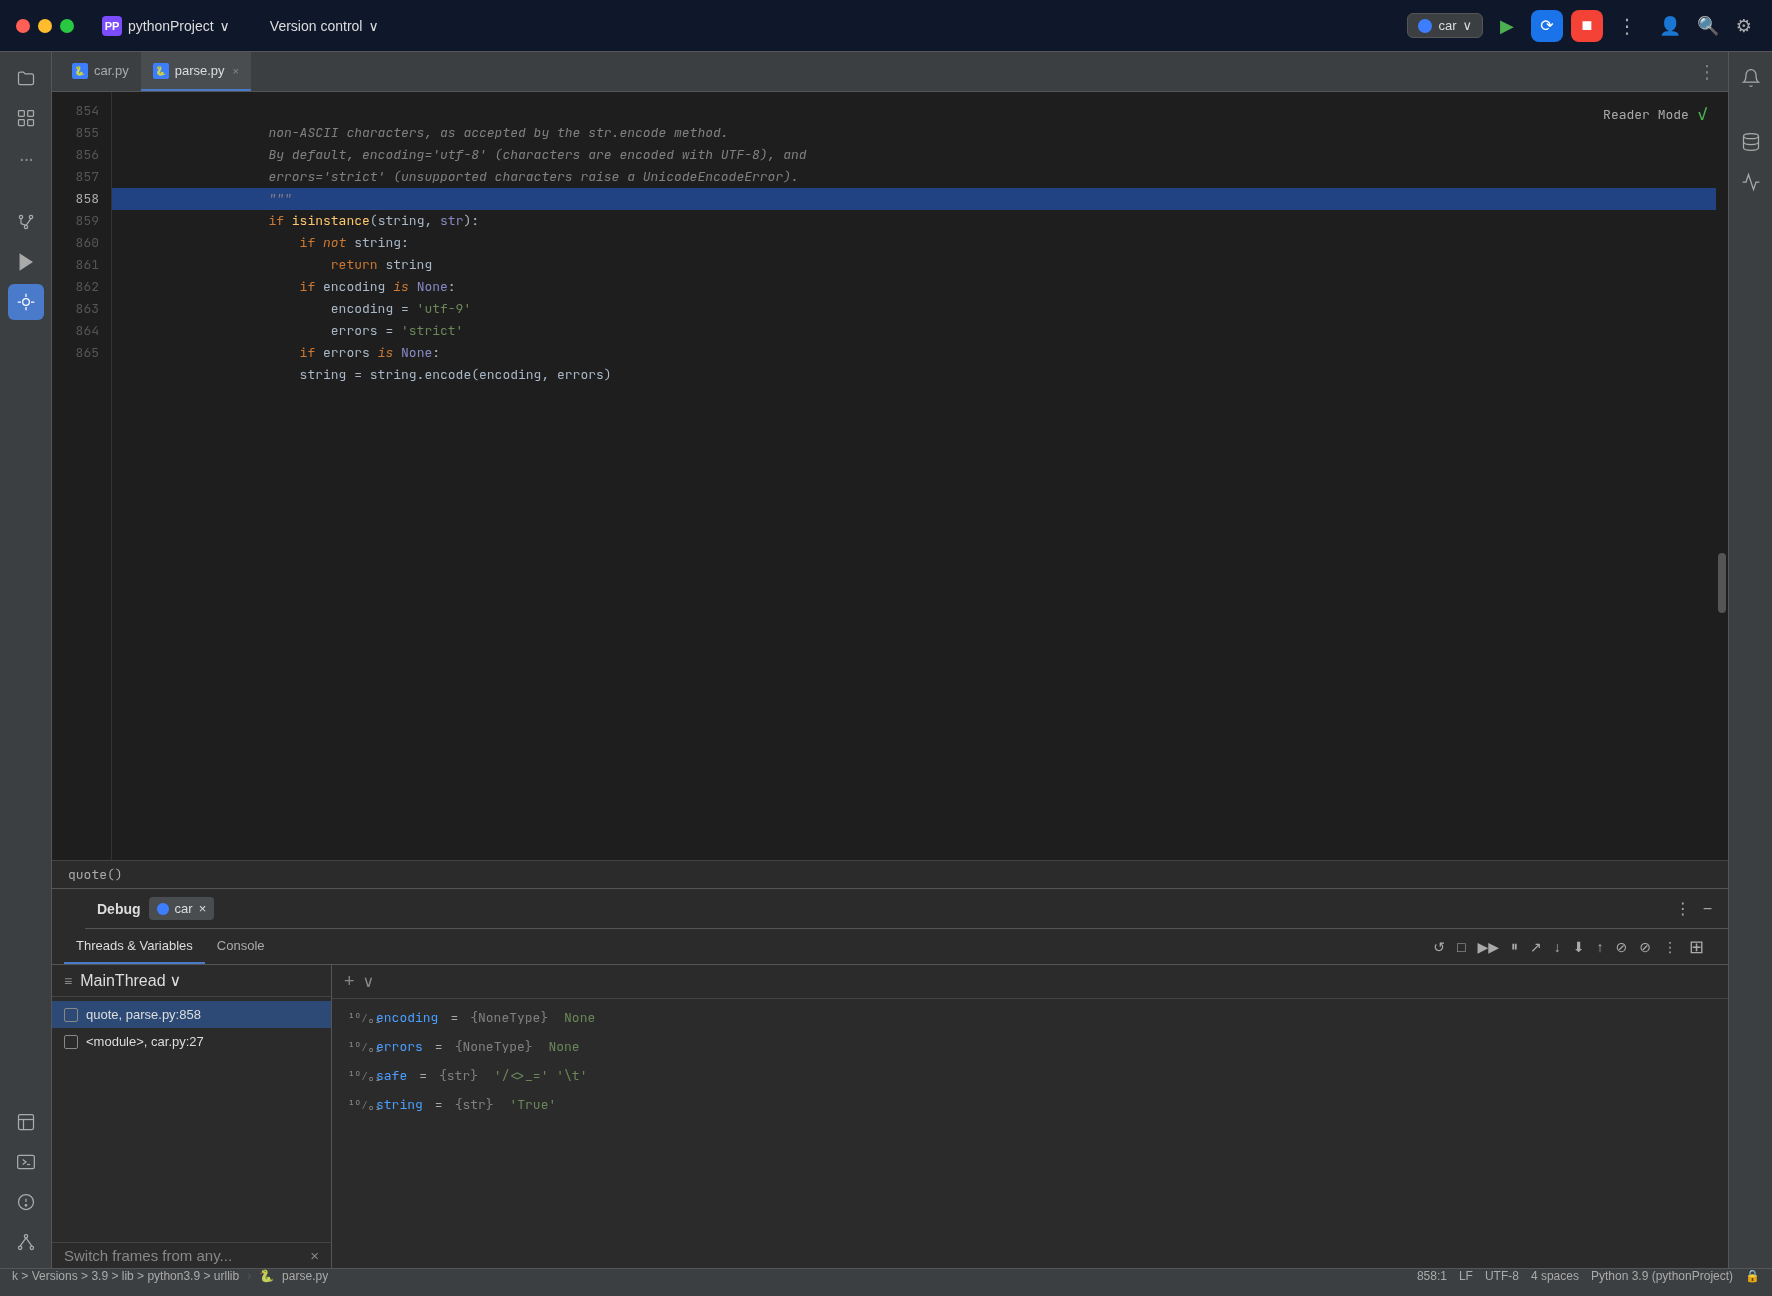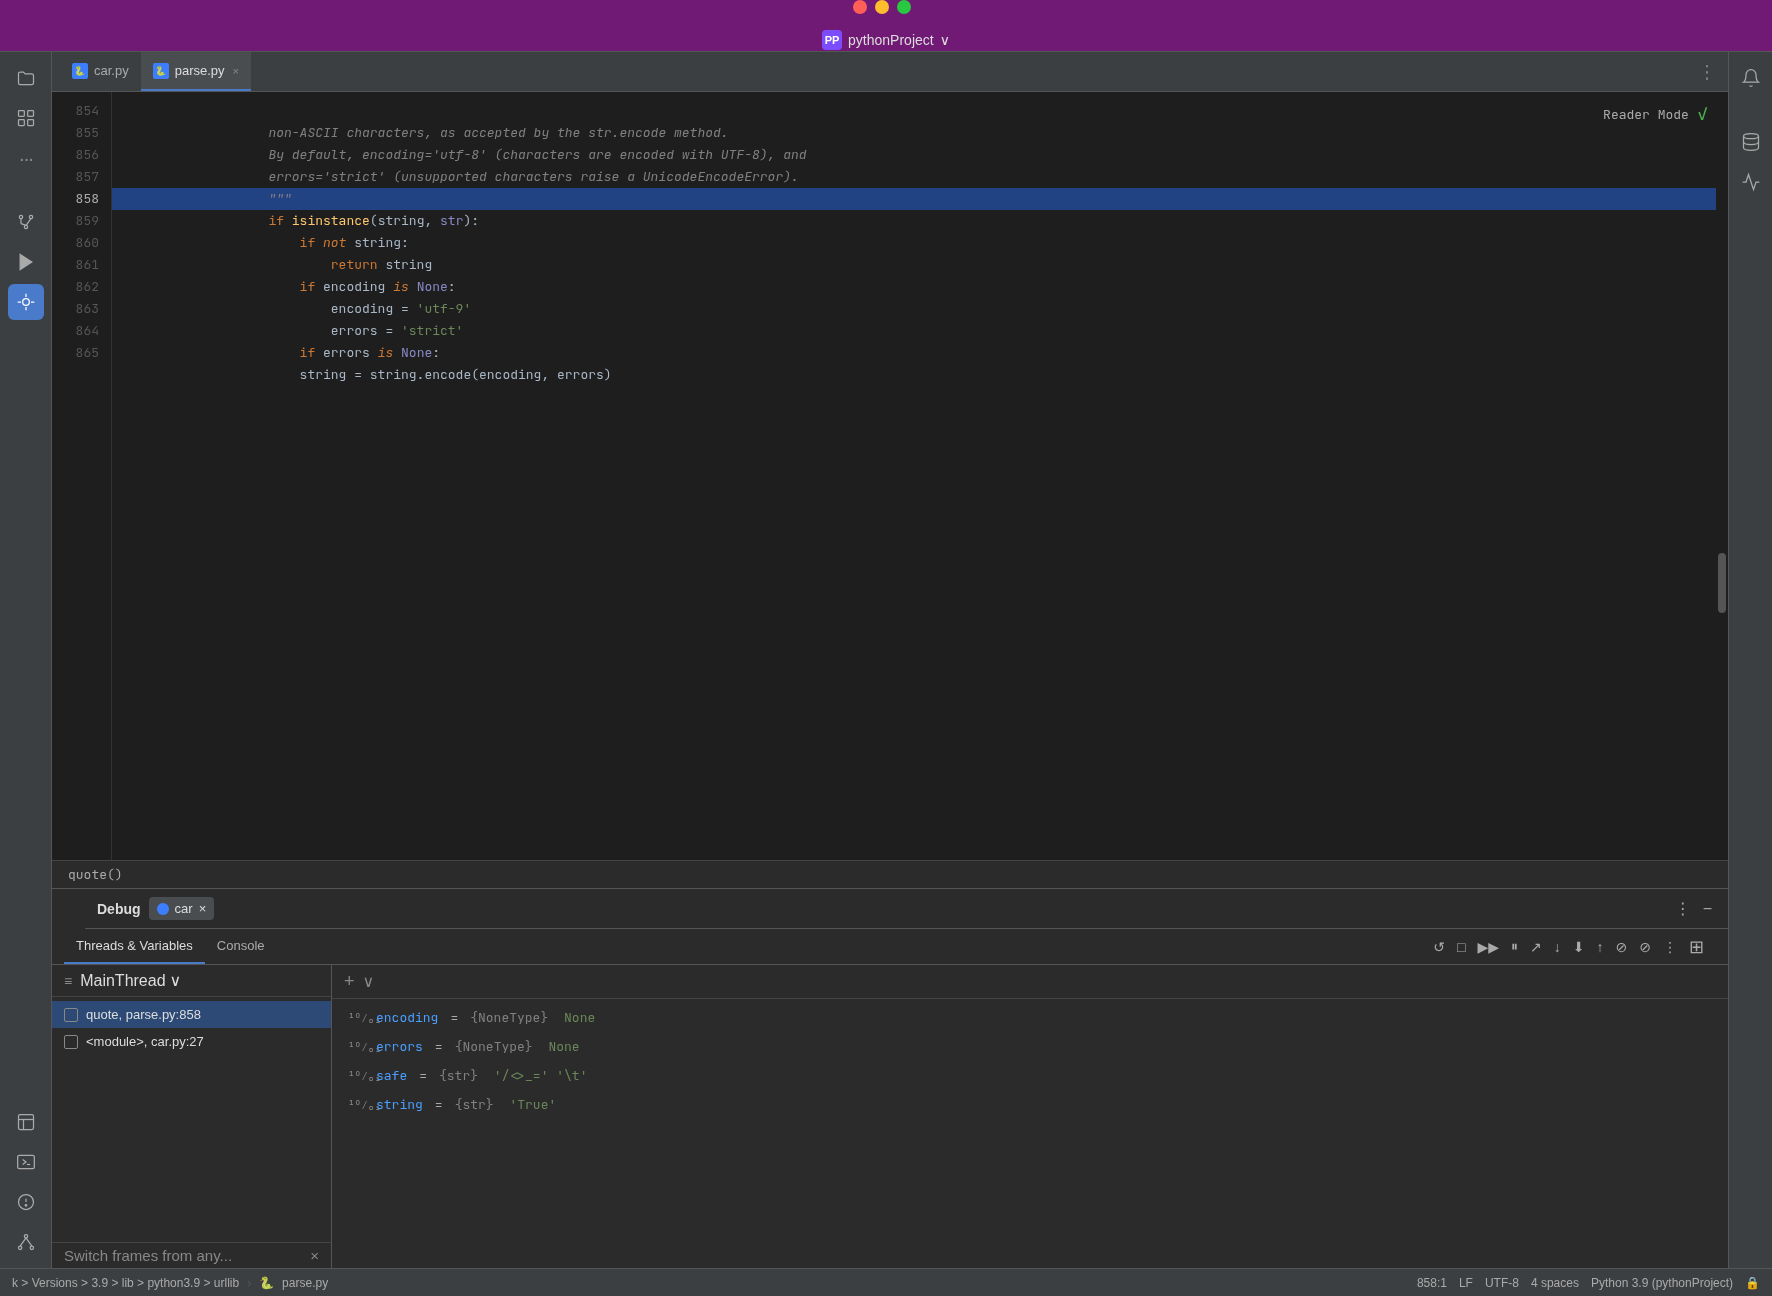--- a/index.html
+++ b/index.html
@@ -8,29 +8,28 @@
       background: #2b2b2b;
       width: 1772px;
       height: 1296px;
       overflow: hidden;
       display: flex;
       flex-direction: column;
     }
 
     
     .titlebar {
-      background: #701a75;
+      background: #0f172a;
       height: 52px;
       display: flex;
       align-items: center;
       padding: 0 16px;
       gap: 12px;
       flex-shrink: 0;
       border-bottom: 1px solid #555;
-      flex-direction: column;
     }
     .traffic-lights {
       display: flex;
       gap: 8px;
       margin-right: 8px;
     }
     .traffic-light {
       width: 14px;
       height: 14px;
       border-radius: 50%;
@@ -488,21 +487,21 @@
       gap: 4px;
       border-left: 1px solid #555;
       flex-shrink: 0;
     }
 
     
     .status-bar {
       height: 28px;
       background: #3c3f41;
       display: flex;
-      align-items: center;
+      align-items: flex-start;
       padding: 0 12px;
       font-size: 12px;
       color: #aaa;
       border-top: 1px solid #555;
       gap: 8px;
       flex-shrink: 0;
     }
     .status-sep {
       color: #555;
     }

